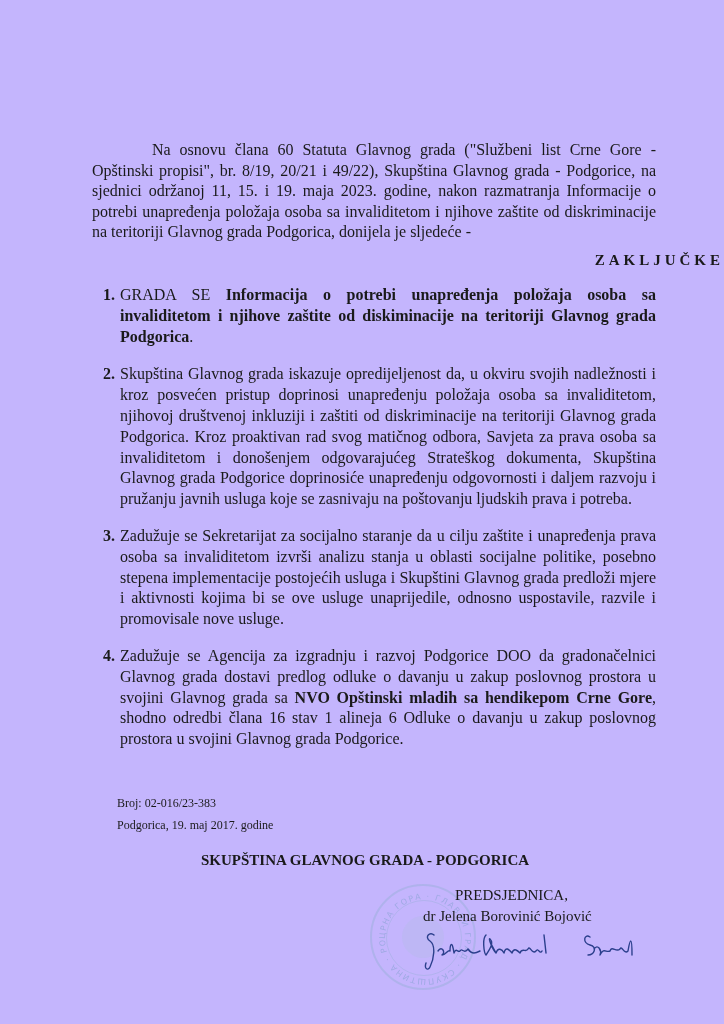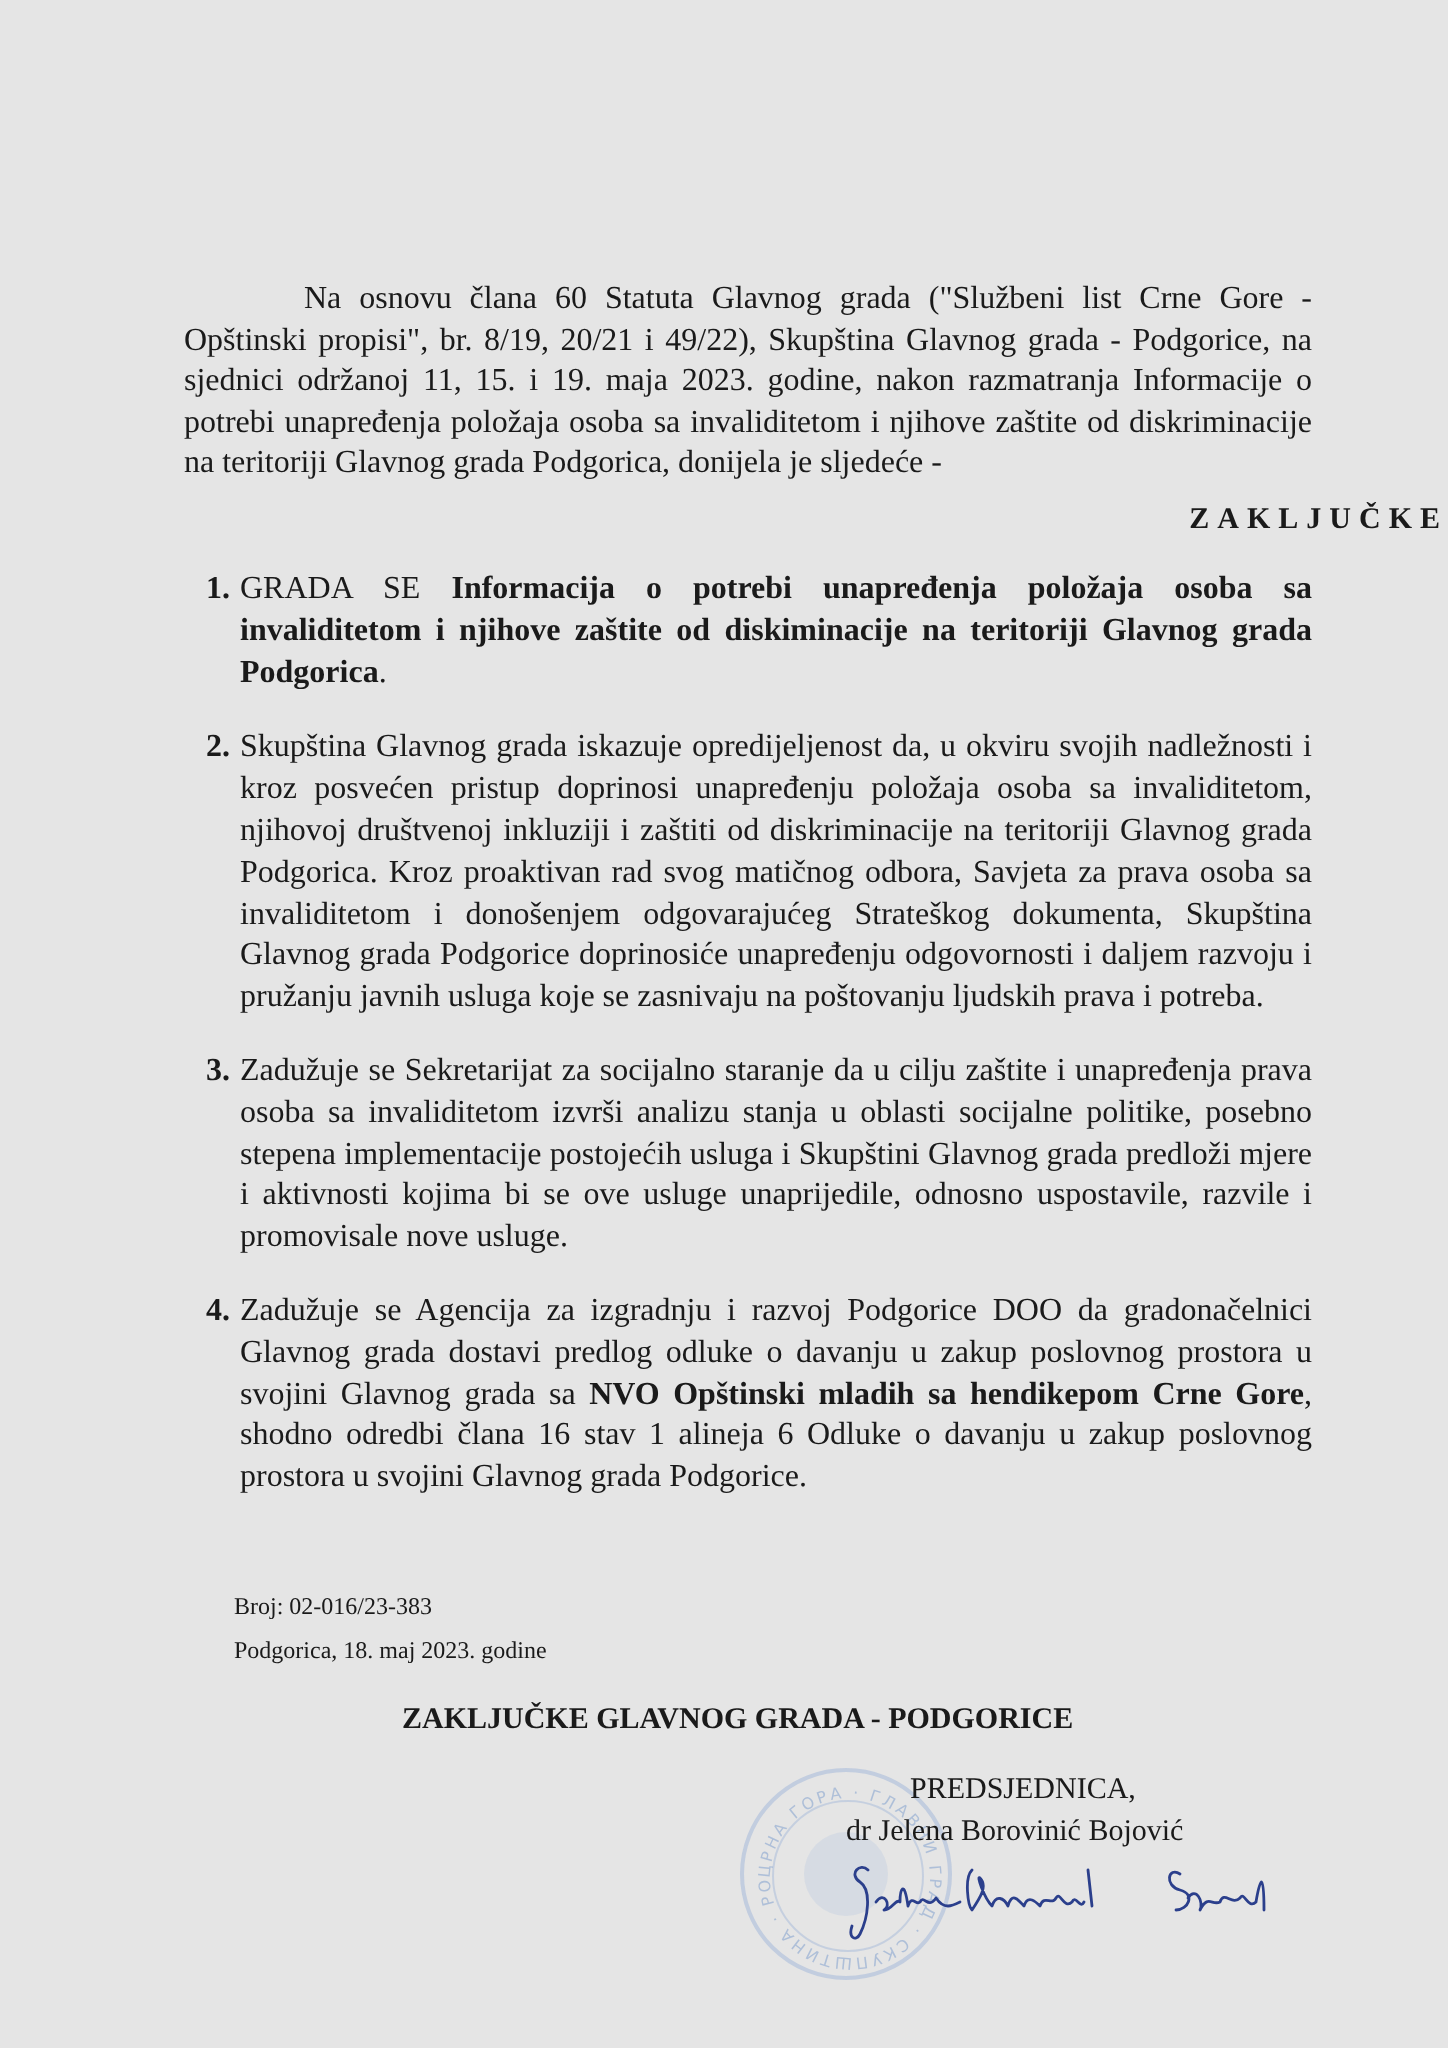--- a/index.html
+++ b/index.html
@@ -12,21 +12,21 @@
     height: 1024px;
     position: relative;
     overflow: hidden;
     font-family: "Liberation Serif", "DejaVu Serif", serif;
     color: #1a1a1a;
   }
   .page {
     position: absolute;
     left: 0; top: 0;
     width: 724px; height: 1024px;
-    background: #e5e5e5;
+    background: #c4b5fd;
   }
   .preamble {
     position: absolute;
     left: 92px;
     top: 140px;
     width: 564px;
     font-size: 16px;
     line-height: 20.6px;
     text-align: justify;
     text-indent: 60px;
@@ -162,24 +162,24 @@
       <span>Zadužuje se Sekretarijat za socijalno staranje da u cilju zaštite i unapređenja prava osoba sa invaliditetom izvrši analizu stanja u oblasti socijalne politike, posebno stepena implementacije postojećih usluga i Skupštini Glavnog grada predloži mjere i aktivnosti kojima bi se ove usluge unaprijedile, odnosno uspostavile, razvile i promovisale nove usluge.</span>
     </li>
     <li class="item item-4">
       <span class="num">4.</span>
       <span>Zadužuje se Agencija za izgradnju i razvoj Podgorice DOO da gradonačelnici Glavnog grada dostavi predlog odluke o davanju u zakup poslovnog prostora u svojini Glavnog grada sa </span><b>NVO Opštinski mladih sa hendikepom Crne Gore</b><span>,  shodno odredbi člana 16 stav 1 alineja 6 Odluke o davanju u zakup poslovnog prostora u svojini Glavnog grada Podgorice.</span>
     </li>
   </ol>
 
   <div class="meta">
     <div>Broj: 02-016/23-383</div>
-    <div>Podgorica, 18. maj 2023. godine</div>
+    <div>Podgorica, 19. maj 2017. godine</div>
   </div>
 
-  <p class="assembly">ZAKLJUČKE GLAVNOG GRADA - PODGORICE</p>
+  <p class="assembly">SKUPŠTINA GLAVNOG GRADA - PODGORICA</p>
 
   <div class="stamp">
     <svg class="stamp-text" viewBox="0 0 106 106">
       <defs>
         <path id="ring" d="M53,53 m-40,0 a40,40 0 1,1 80,0 a40,40 0 1,1 -80,0"></path>
       </defs>
       <text font-size="8" fill="rgba(130,160,205,0.55)" font-family="DejaVu Sans, sans-serif" letter-spacing="1.5">
         <textPath href="#ring">ЦРНА ГОРА · ГЛАВНИ ГРАД · СКУПШТИНА · PODGORICA ·</textPath>
       </text>
     </svg>

